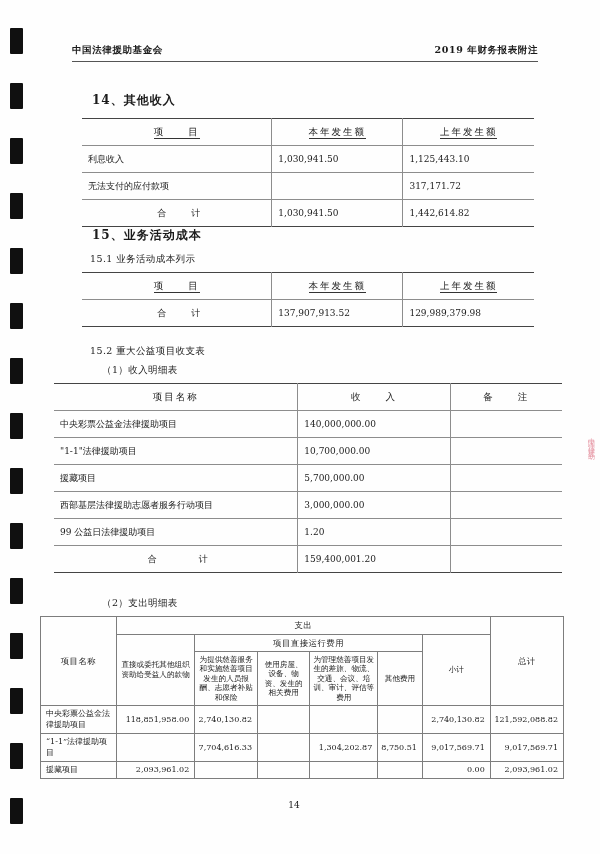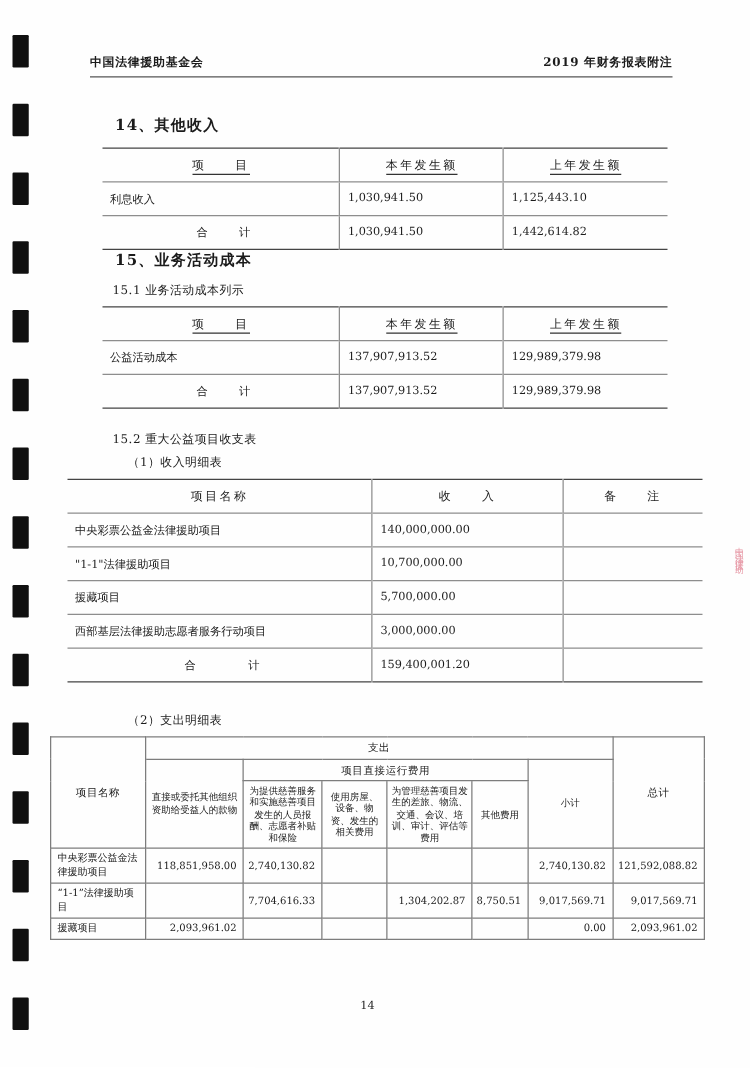--- a/index.html
+++ b/index.html
@@ -225,20 +225,25 @@
           <td><span class="ul">项　　目</span></td>
           <td><span class="ul">本年发生额</span></td>
           <td><span class="ul">上年发生额</span></td>
         </tr>
         <tr>
           <td>利息收入</td>
           <td class="num">1,030,941.50</td>
           <td class="num">1,125,443.10</td>
         </tr>
         <tr>
+          <td>无法支付的应付款项</td>
+          <td class="num"></td>
+          <td class="num">317,171.72</td>
+        </tr>
+        <tr>
           <td class="total-lbl">合　计</td>
           <td class="num">1,030,941.50</td>
           <td class="num">1,442,614.82</td>
         </tr>
       </tbody>
     </table>
 
     <h2 class="section sec-15">15、业务活动成本</h2>
     <div class="subsec">15.1 业务活动成本列示</div>
 
@@ -248,25 +253,20 @@
           <col style="width:29%">
           <col style="width:29%">
         </colgroup>
       <tbody>
         <tr class="t-head">
           <td><span class="ul">项　　目</span></td>
           <td><span class="ul">本年发生额</span></td>
           <td><span class="ul">上年发生额</span></td>
         </tr>
         <tr>
-          <td>公益活动成本</td>
-          <td class="num">137,907,913.52</td>
-          <td class="num">129,989,379.98</td>
-        </tr>
-        <tr>
           <td class="total-lbl">合　计</td>
           <td class="num">137,907,913.52</td>
           <td class="num">129,989,379.98</td>
         </tr>
       </tbody>
     </table>
 
     <div class="subsec" style="margin-top:18px">15.2 重大公益项目收支表</div>
     <div class="subsub">（1）收入明细表</div>
 
@@ -293,20 +293,25 @@
           <td></td>
         </tr>
         <tr>
           <td>援藏项目</td>
           <td class="num">5,700,000.00</td>
           <td></td>
         </tr>
         <tr>
           <td>西部基层法律援助志愿者服务行动项目</td>
           <td class="num">3,000,000.00</td>
+          <td></td>
+        </tr>
+        <tr>
+          <td>99 公益日法律援助项目</td>
+          <td class="num">1.20</td>
           <td></td>
         </tr>
         <tr>
           <td class="total-lbl">合　　计</td>
           <td class="num">159,400,001.20</td>
           <td></td>
         </tr>
       </tbody>
     </table>
 

